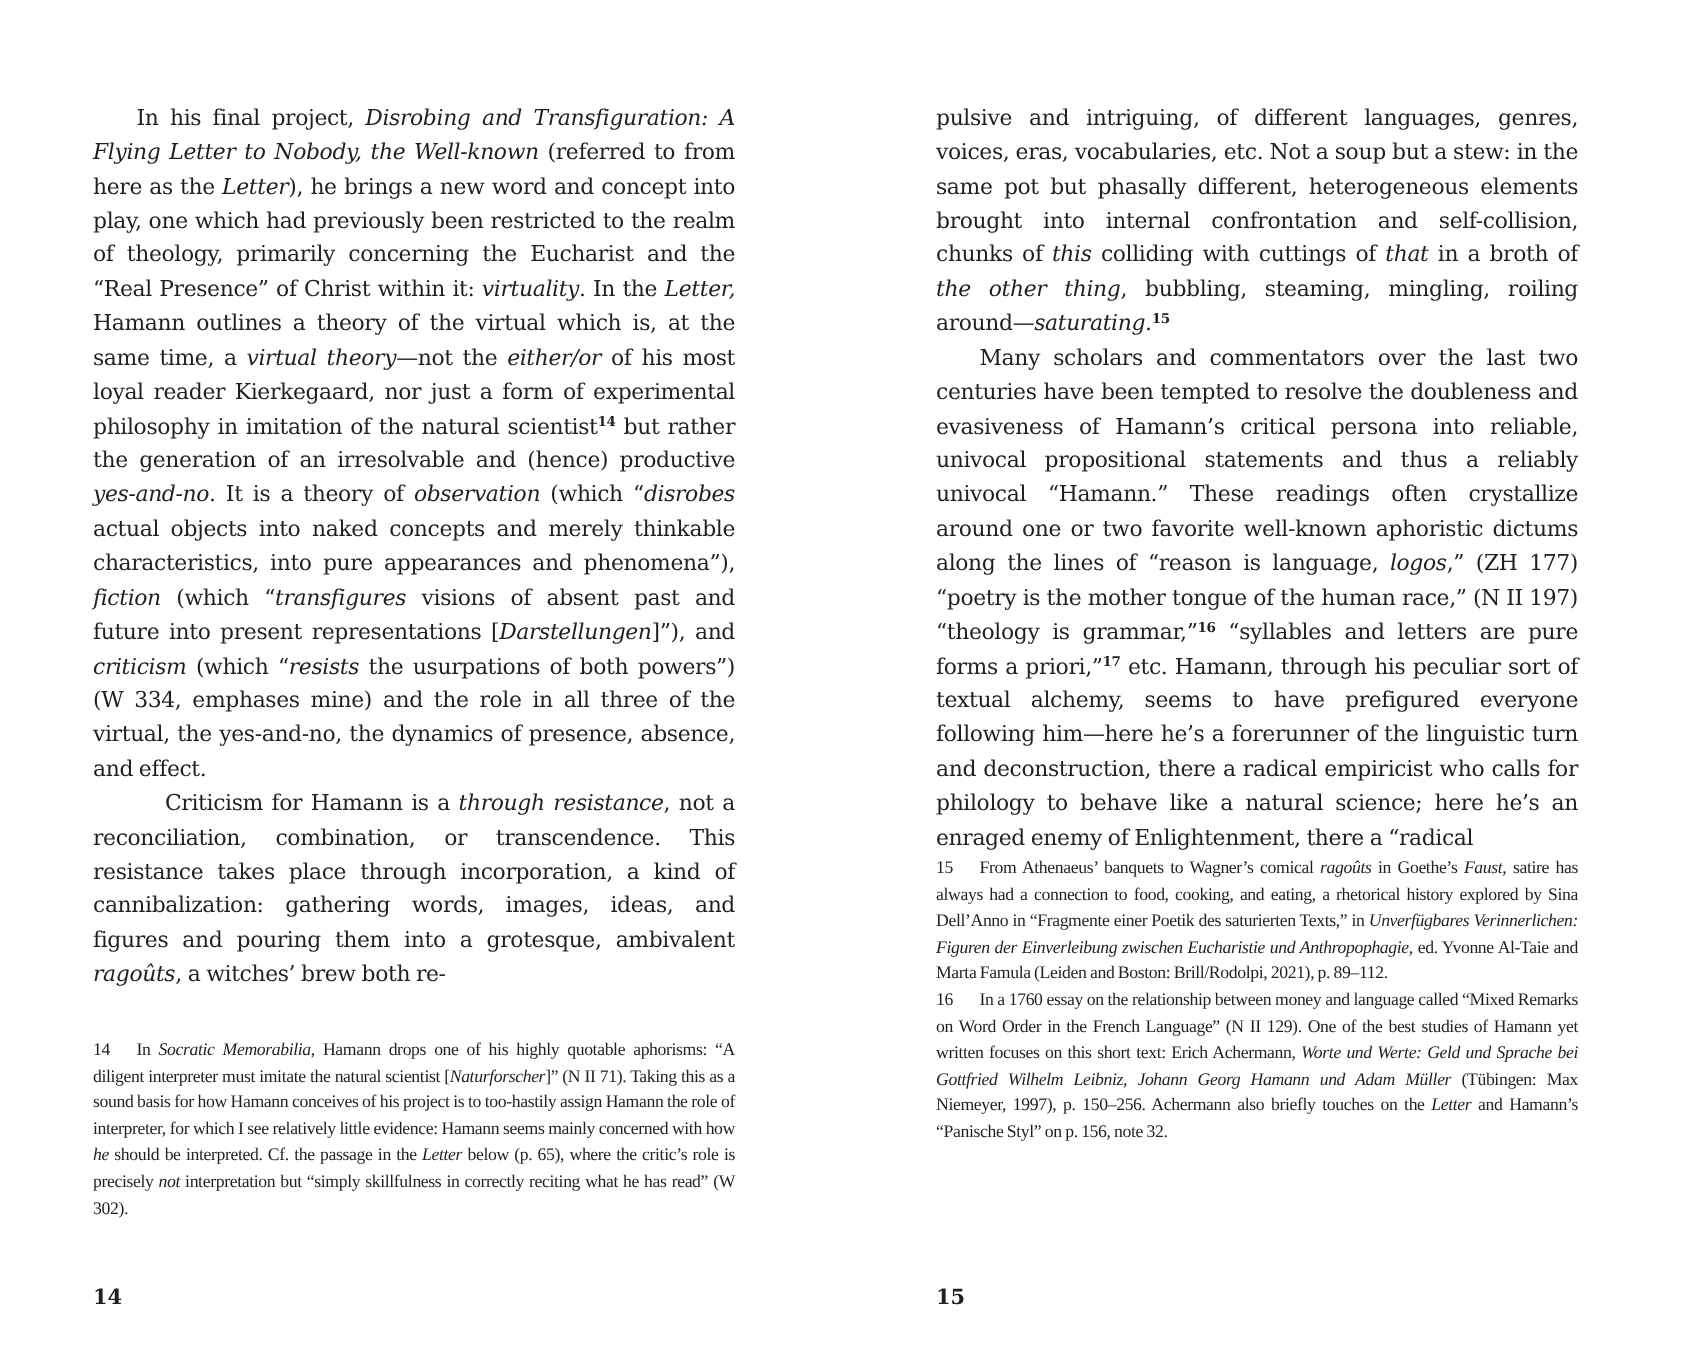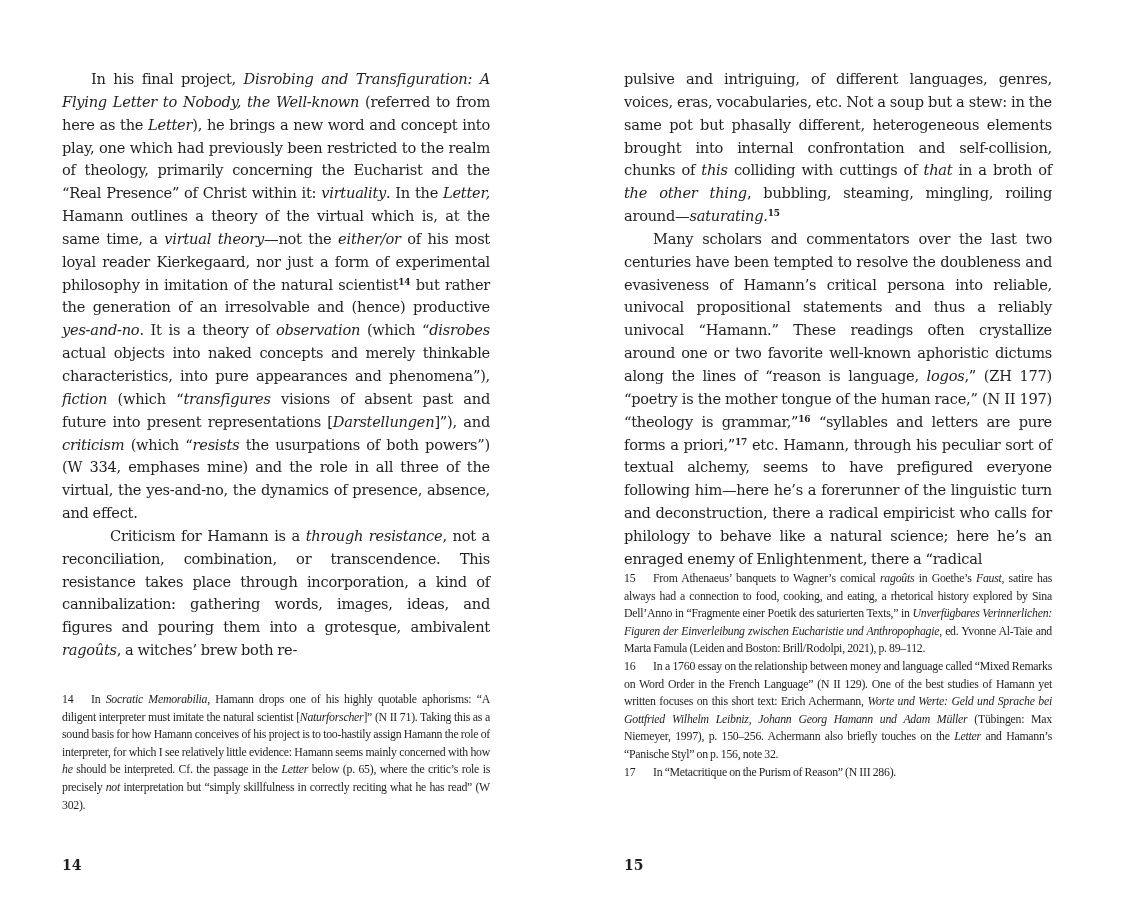--- a/index.html
+++ b/index.html
@@ -46,18 +46,15 @@
     <p>pulsive and intriguing, of different languages, genres, voices, eras, vocabularies, etc. Not a soup but a stew: in the same pot but phasally different, heterogeneous elements brought into internal confrontation and self-collision, chunks of <em>this</em> colliding with cuttings of <em>that</em> in a broth of <em>the other thing</em>, bubbling, steaming, mingling, roiling around—<em>saturating.</em><sup>15</sup></p>
     <p class="indent">Many scholars and commentators over the last two centuries have been tempted to resolve the doubleness and evasiveness of Hamann’s critical persona into reliable, univocal propositional statements and thus a reliably univocal “Hamann.” These readings often crystallize around one or two favorite well-known aphoristic dictums along the lines of “reason is language, <em>logos</em>,” (ZH 177) “poetry is the mother tongue of the human race,” (N II 197) “theology is grammar,”<sup>16</sup> “syllables and letters are pure forms a priori,”<sup>17</sup> etc. Hamann, through his peculiar sort of textual alchemy, seems to have prefigured everyone following him—here he’s a forerunner of the linguistic turn and deconstruction, there a radical empiricist who calls for philology to behave like a natural science; here he’s an enraged enemy of Enlightenment, there a “radical</p>
   </div>
   <div class="footnotes">
     <p>
       <span class="fn-num">15</span><span>From Athenaeus’ banquets to Wagner’s comical <em>ragoûts</em> in Goethe’s <em>Faust</em>, satire has always had a connection to food, cooking, and eating, a rhetorical history explored by Sina Dell’Anno in “Fragmente einer Poetik des saturierten Texts,” in <em>Unverfügbares Verinnerlichen: Figuren der Einverleibung zwischen Eucharistie und Anthropophagie</em>, ed. Yvonne Al-Taie and Marta Famula (Leiden and Boston: Brill/Rodolpi, 2021), p. 89–112.</span>
     </p>
     <p>
       <span class="fn-num">16</span><span>In a 1760 essay on the relationship between money and language called “Mixed Remarks on Word Order in the French Language” (N II 129). One of the best studies of Hamann yet written focuses on this short text: Erich Achermann, <em>Worte und Werte: Geld und Sprache bei Gottfried Wilhelm Leibniz, Johann Georg Hamann und Adam Müller</em> (Tübingen: Max Niemeyer, 1997), p. 150–256. Achermann also briefly touches on the <em>Letter</em> and Hamann’s “Panische Styl” on p. 156, note 32.</span>
     </p>
-    <p>
-      <span class="fn-num">17</span><span>In “Metacritique on the Purism of Reason” (N III 286).</span>
-    </p>
   </div>
   <div class="folio">15</div>
 </div>
 
 </body></html>

